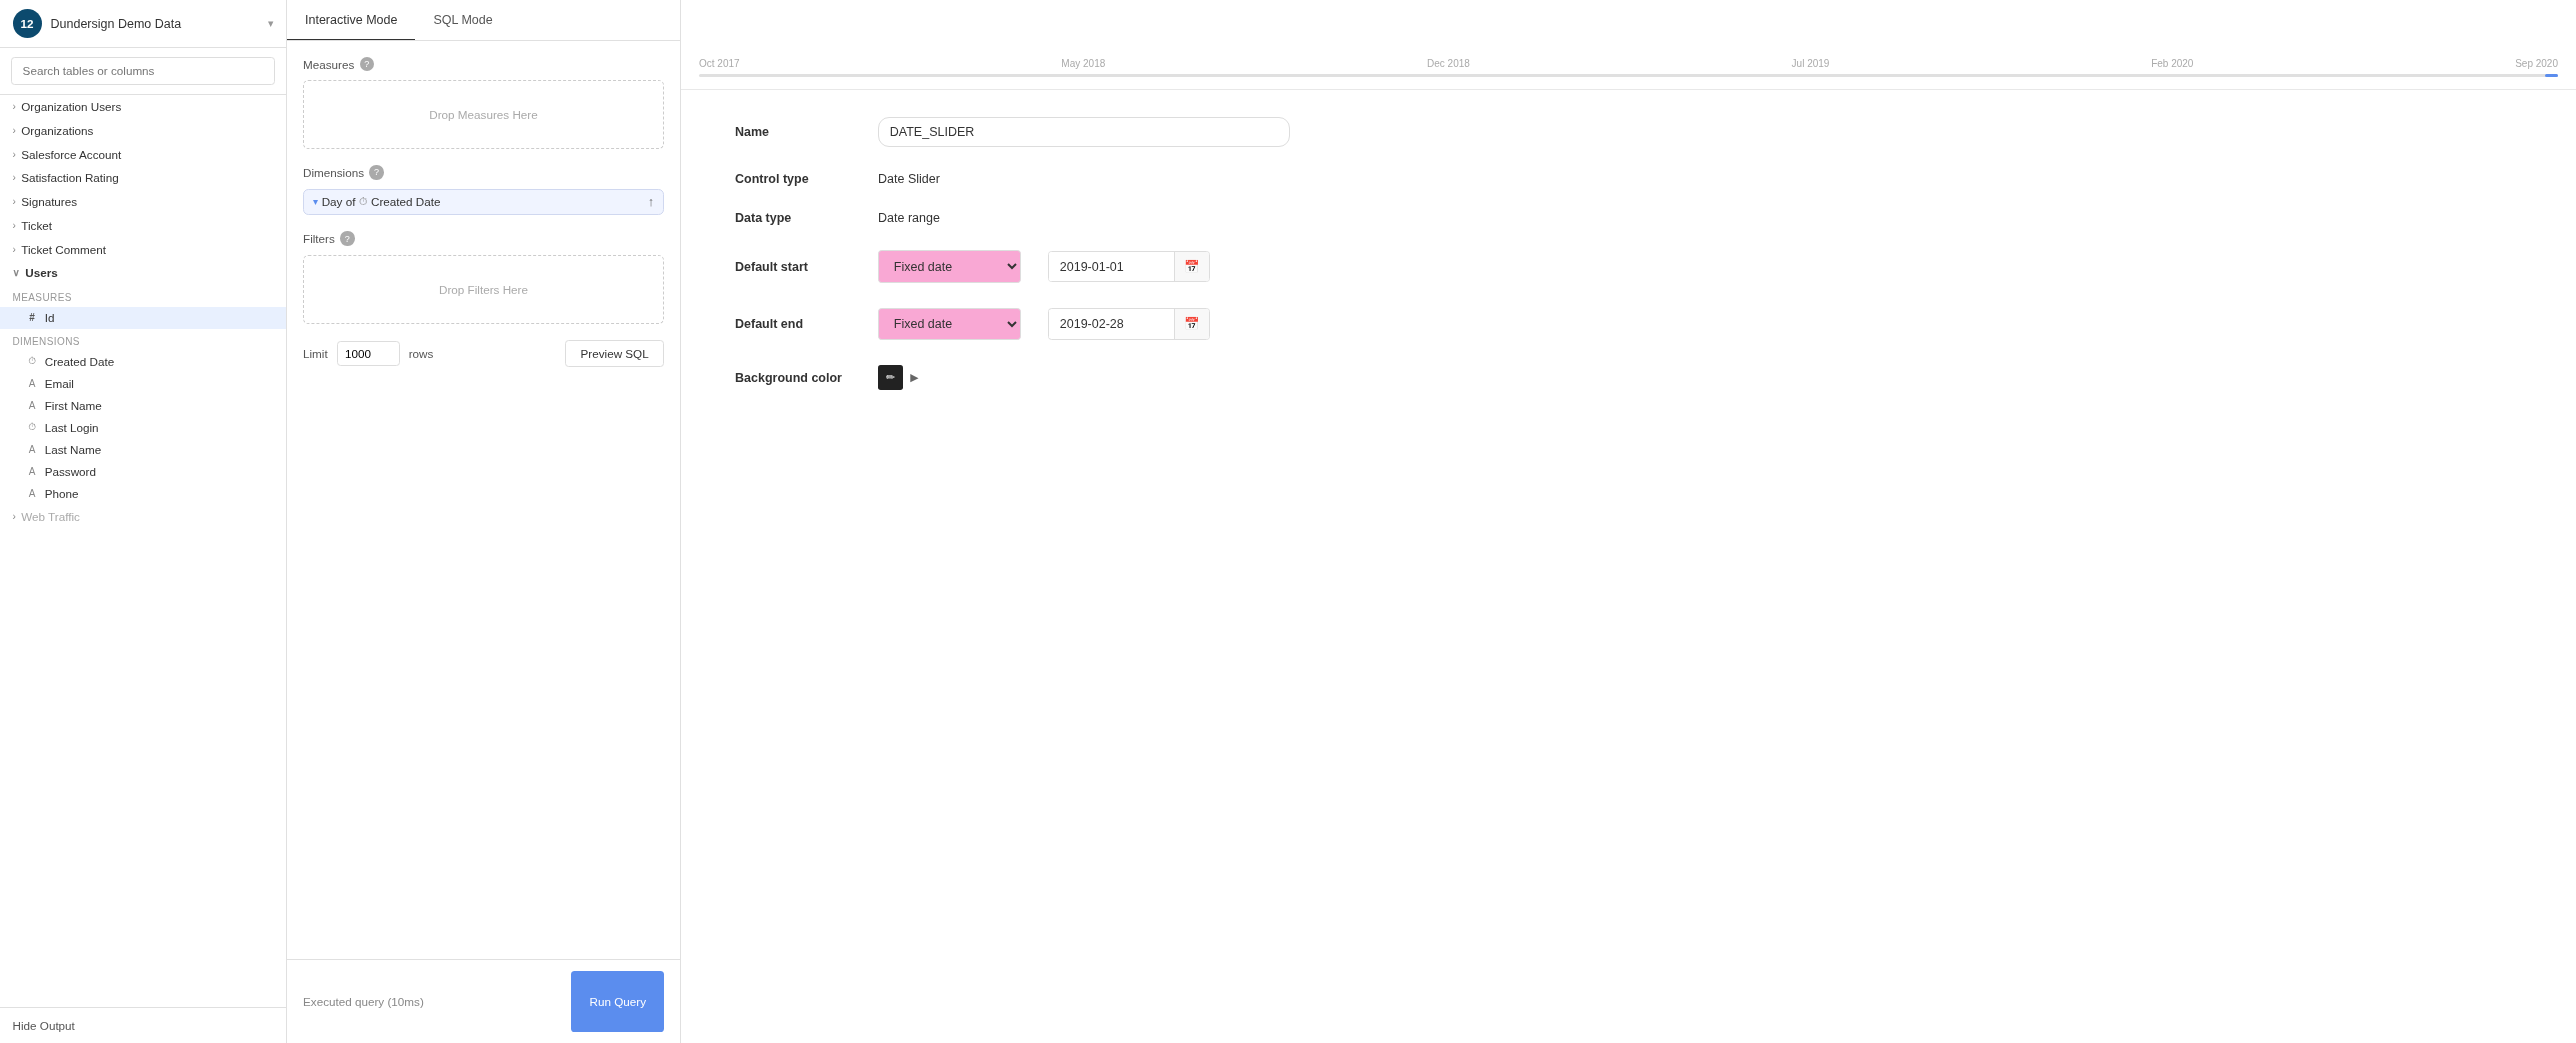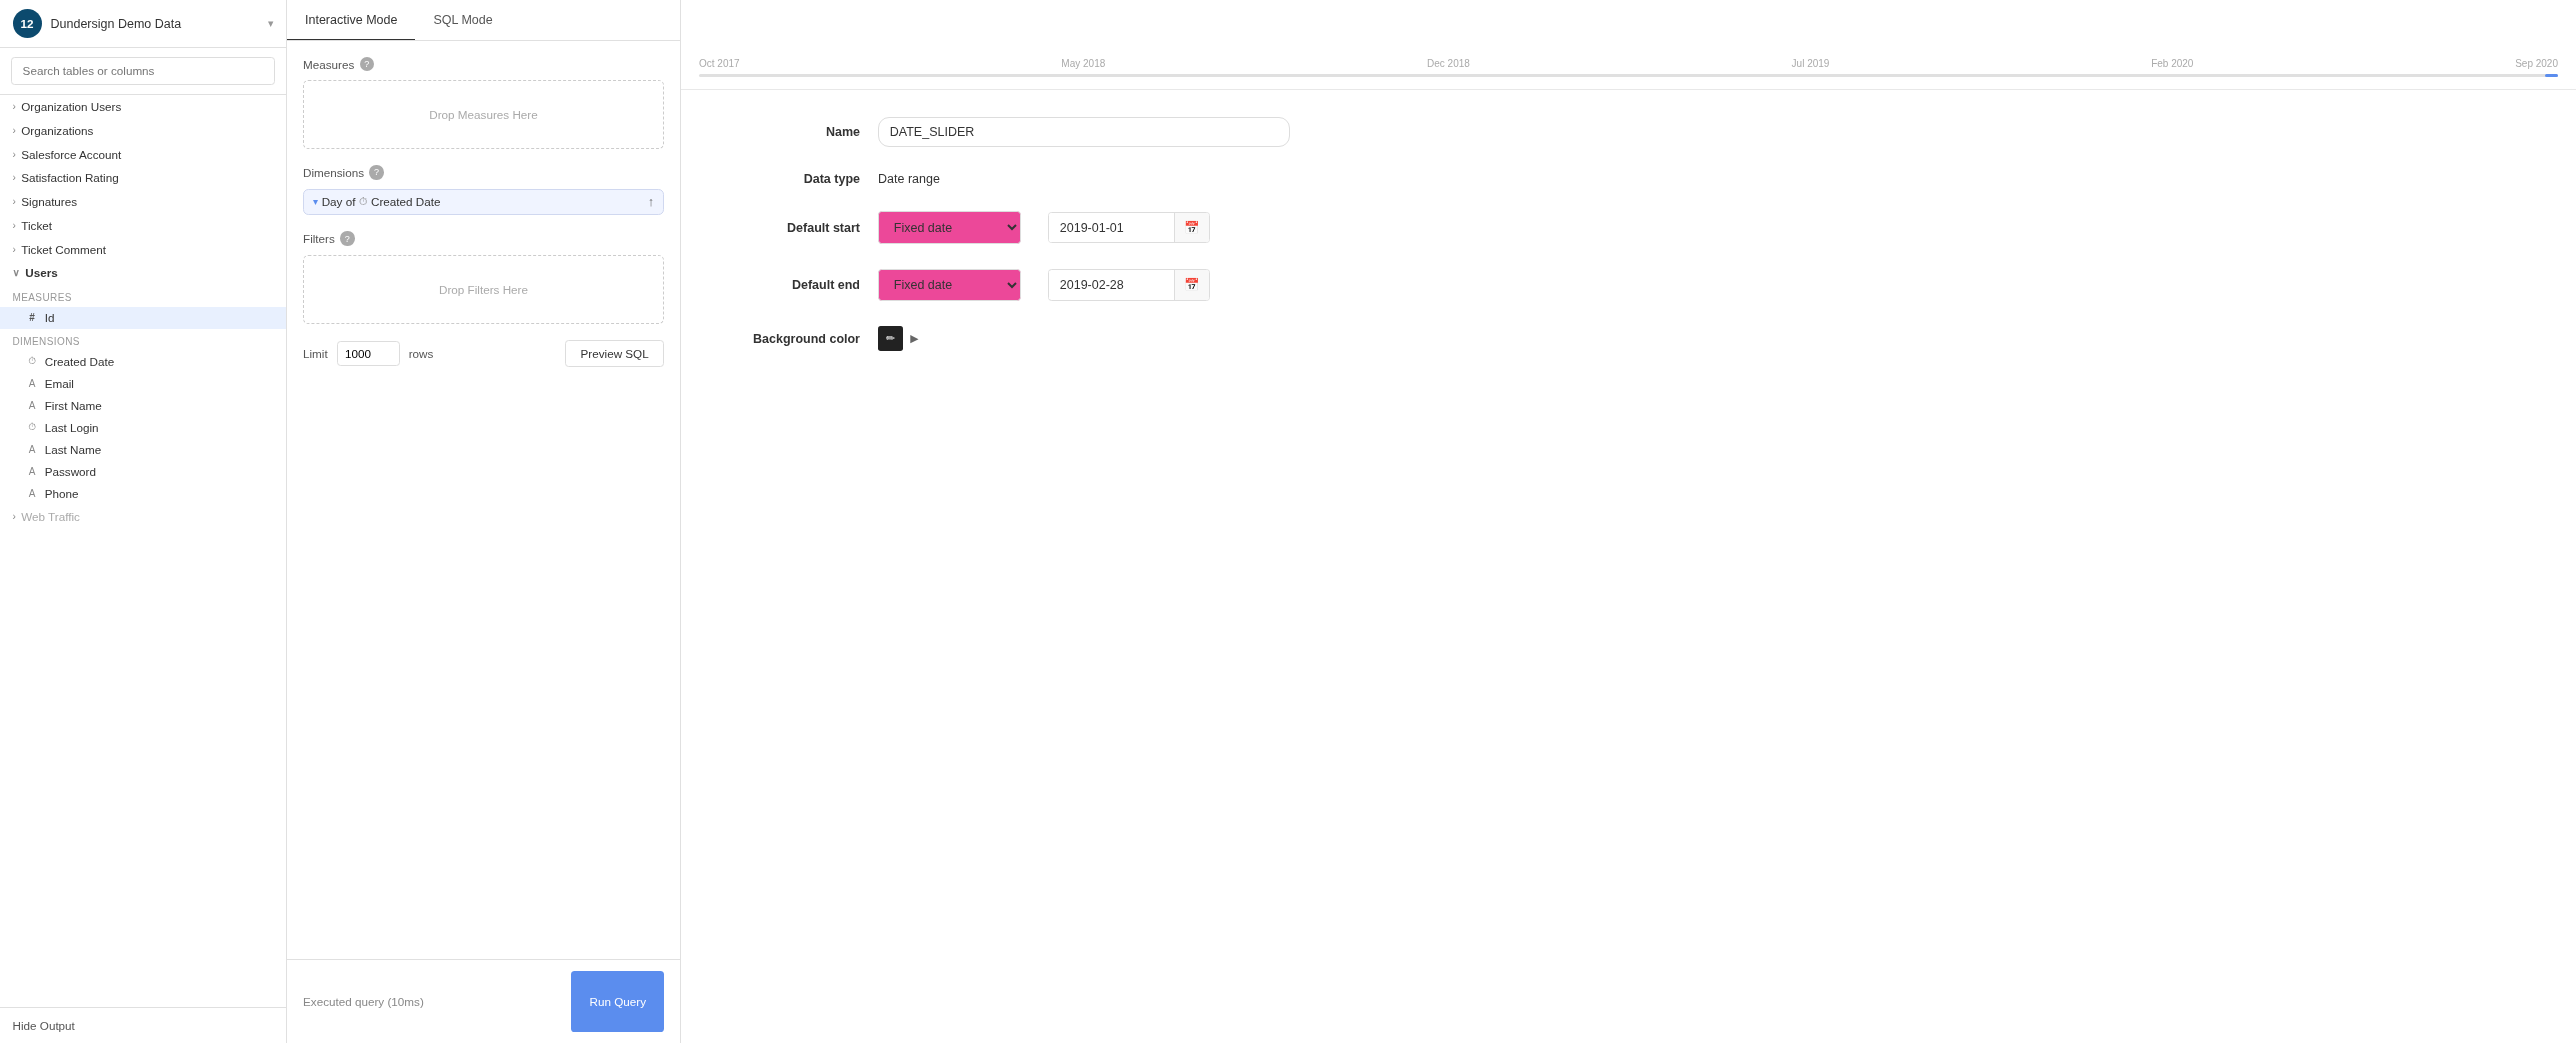--- a/index.html
+++ b/index.html
@@ -306,21 +306,20 @@
       display: flex;
       align-items: center;
       margin-bottom: 25px;
       gap: 18px;
     }
     .prop-label {
       font-size: 12.5px;
       color: #333;
       font-weight: 600;
       width: 125px;
-      text-align: right;
       flex-shrink: 0;
     }
     .prop-value {
       font-size: 12.5px;
       color: #333;
     }
     .prop-input {
       flex: 1;
       max-width: 412px;
       padding: 7.2px 10.8px;
@@ -328,21 +327,21 @@
       border-radius: 11px;
       font-size: 12.5px;
       color: #333;
     }
     .prop-select {
       padding: 7.2px 10.8px;
       border: 0.9px solid #ddd;
       border-radius: 3.6px;
       font-size: 12.5px;
       color: #333;
-      background: #ec4899;
+      background: #f9a8d4;
       cursor: pointer;
       min-width: 143px;
     }
     .date-input-wrap {
       display: flex;
       align-items: center;
       border: 0.9px solid #ddd;
       border-radius: 3.6px;
       overflow: hidden;
       margin-left: 9px;
@@ -552,20 +551,24 @@
       <div class="chart-timeline-fill"></div>
     </div>
   </div>
   <div class="props-area">
 
     <div class="prop-row">
       <span class="prop-label">Name</span>
       <input class="prop-input" type="text" value="DATE_SLIDER" style="">
     </div>
 
+    <div class="prop-row">
+      <span class="prop-label">Control type</span>
+      <span class="prop-value">Date Slider</span>
+    </div>
 
     <div class="prop-row">
       <span class="prop-label">Data type</span>
       <span class="prop-value">Date range</span>
     </div>
 
     <div class="prop-row">
       <span class="prop-label">Default start</span>
       <select class="prop-select">
         <option>Fixed date</option>

